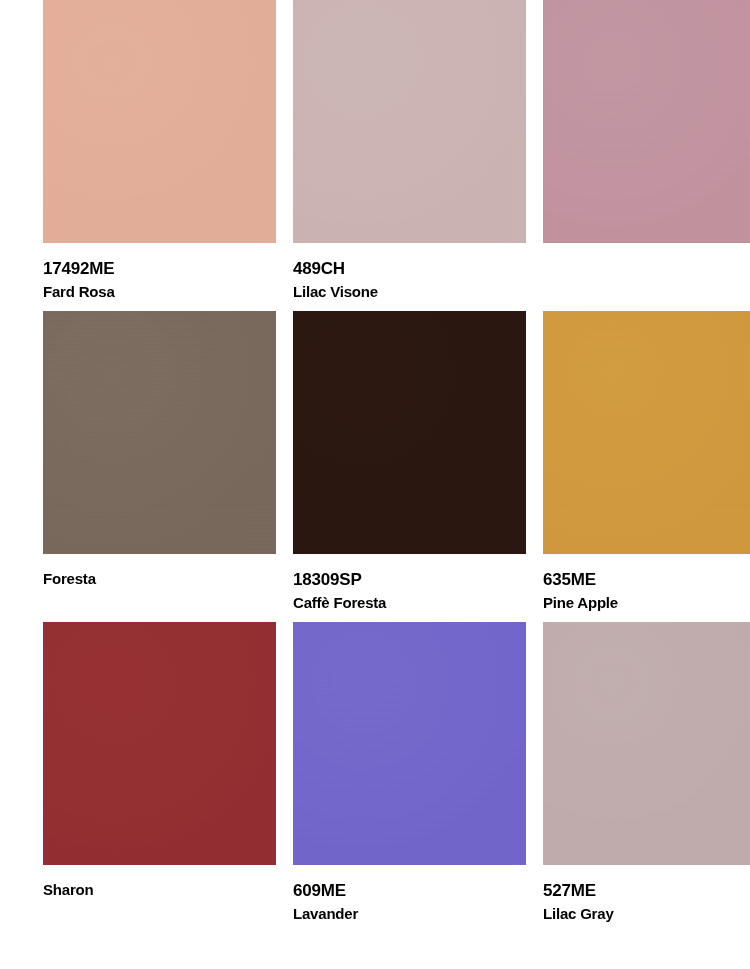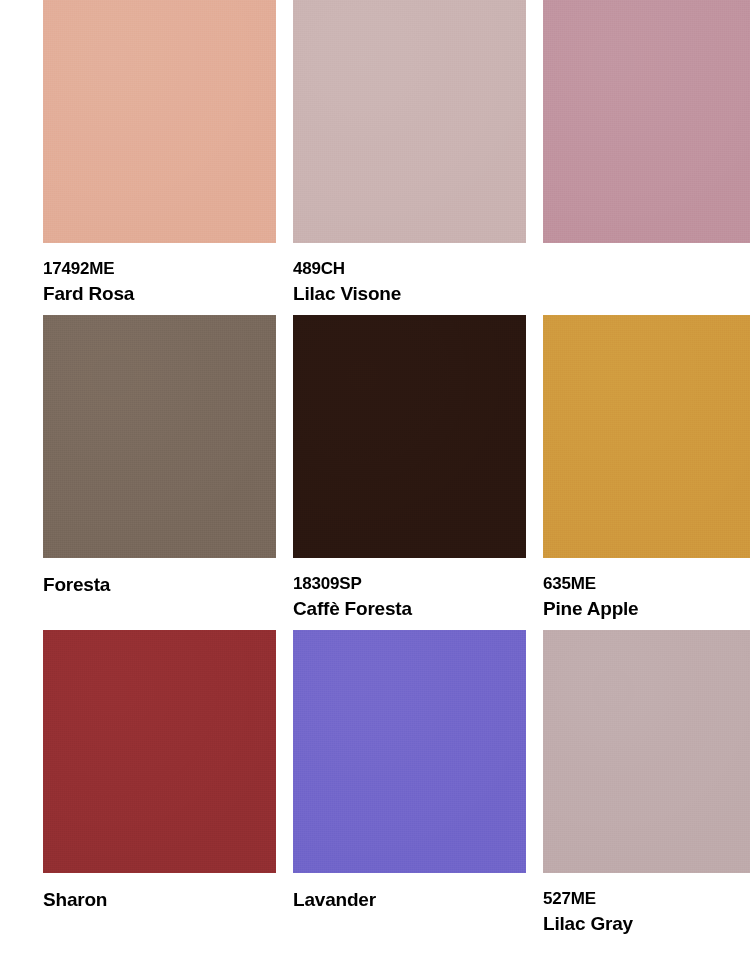--- a/index.html
+++ b/index.html
@@ -80,21 +80,21 @@
   .swatch-code {
     font-size: 17px;
     font-weight: bold;
     color: #000000;
     letter-spacing: -0.2px;
     margin: 0 0 7px 0;
     white-space: nowrap;
   }
 
   .swatch-name {
-    font-size: 19px;
+    font-size: 15px;
     font-weight: bold;
     color: #000000;
     letter-spacing: -0.2px;
     margin: 0;
     white-space: nowrap;
   }
 </style>
 </head>
 <body style="background: rgb(255, 255, 255);">
 
@@ -146,20 +146,21 @@
   <div class="swatch-card">
     <div class="swatch-chip" style="background-color: rgb(148, 47, 50);"></div>
     <div class="swatch-meta">
       <p class="swatch-name">Sharon</p>
     </div>
   </div>
 
   <div class="swatch-card">
     <div class="swatch-chip" style="background-color: rgb(115, 103, 203);"></div>
     <div class="swatch-meta">
+      <p class="swatch-code">609ME</p>
       <p class="swatch-name">Lavander</p>
     </div>
   </div>
 
   <div class="swatch-card">
     <div class="swatch-chip" style="background-color: rgb(192, 172, 173);"></div>
     <div class="swatch-meta">
       <p class="swatch-code">527ME</p>
       <p class="swatch-name">Lilac Gray</p>
     </div>

